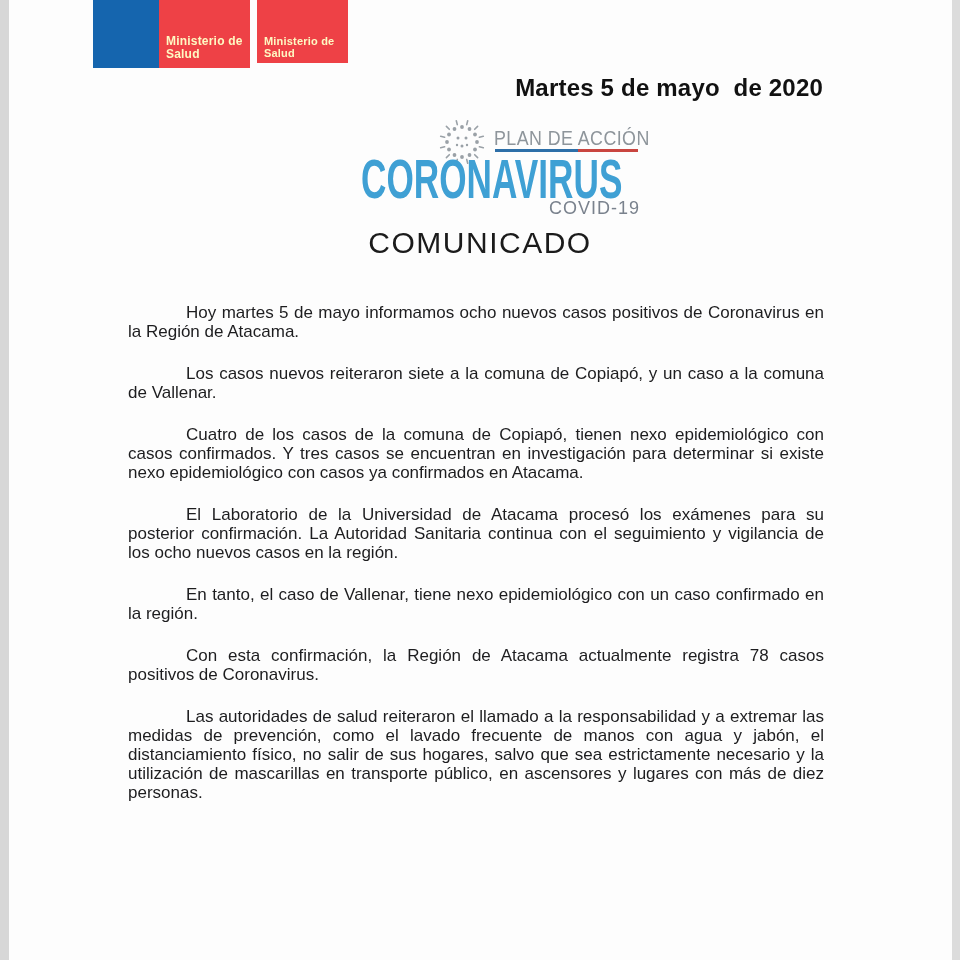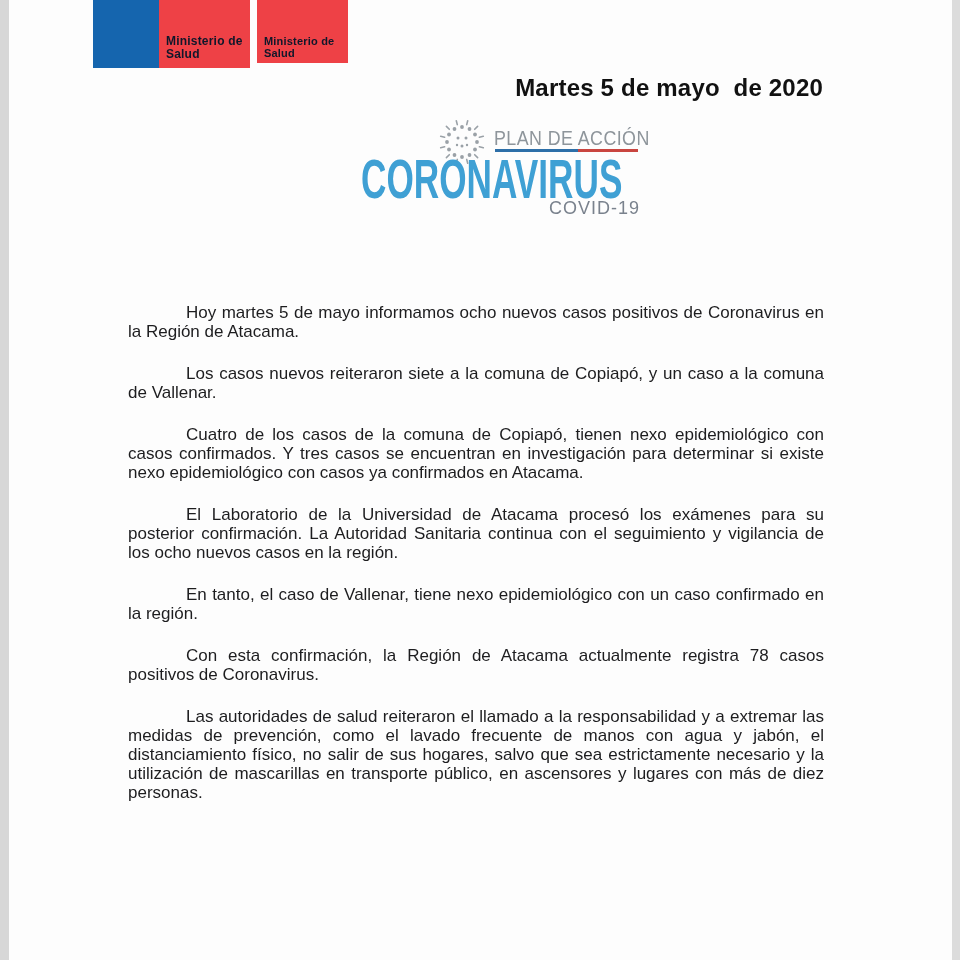--- a/index.html
+++ b/index.html
@@ -16,21 +16,21 @@
   .edge { position:absolute; top:0; height:100%; background:#d7d7d7; }
   .edge-left  { left:0;  width:9px; }
   .edge-right { right:0; width:8px; background:#dcdcdc; }
 
   
   .logo-a { position:absolute; left:93px; top:0; width:157px; height:68px; display:flex; }
   .logo-a .blue { width:66px; height:100%; background:#1565AE; }
   .logo-a .red  { flex:1; height:100%; background:#EE4146; display:flex; align-items:flex-end; }
   .logo-b { position:absolute; left:257px; top:0; width:91px; height:63px; background:#EE4146; display:flex; align-items:flex-end; }
   .logo-text {
-    color:#0f172a; font-weight:bold; padding:0 0 7px 7px;
+    color:#fef9c3; font-weight:bold; padding:0 0 7px 7px;
     font-size:12px; line-height:13px; letter-spacing:0.2px;
   }
   .logo-b .logo-text { font-size:11px; line-height:12px; padding-bottom:4px; }
 
   
   .date {
     position:absolute; top:74px; right:137px;
     font-size:24px; font-weight:bold; color:#111;
     white-space:pre; letter-spacing:0.2px;
   }
@@ -120,20 +120,21 @@
     </g>
   </svg>
   <div class="brand-kicker">PLAN DE ACCIÓN</div>
   <div class="brand-rule">
     <div class="seg-blue"></div>
     <div class="seg-red"></div>
   </div>
   <div class="brand-title">CORONAVIRUS</div>
   <div class="brand-sub">COVID-19</div>
 
+  <div class="doc-title">COMUNICADO</div>
 
   <div class="body-text">
     <p>Hoy martes 5 de mayo informamos ocho nuevos casos positivos de Coronavirus en la Región de Atacama.</p>
     <p>Los casos nuevos reiteraron siete a la comuna de Copiapó, y un caso a la comuna de Vallenar.</p>
     <p>Cuatro de los casos de la comuna de Copiapó, tienen nexo epidemiológico con casos confirmados. Y tres casos se encuentran en investigación para determinar si existe nexo epidemiológico con casos ya confirmados en Atacama.</p>
     <p>El Laboratorio de la Universidad de Atacama procesó los exámenes para su posterior confirmación. La Autoridad Sanitaria continua con el seguimiento y vigilancia de los ocho nuevos casos en la región.</p>
     <p>En tanto, el caso de Vallenar, tiene nexo epidemiológico con un caso confirmado en la región.</p>
     <p>Con esta confirmación, la Región de Atacama actualmente registra 78 casos positivos de Coronavirus.</p>
     <p>Las autoridades de salud reiteraron el llamado a la responsabilidad y a extremar las medidas de prevención, como el lavado frecuente de manos con agua y jabón, el distanciamiento físico, no salir de sus hogares, salvo que sea estrictamente necesario y la utilización de mascarillas en transporte público, en ascensores y lugares con más de diez personas.</p>
   </div>

